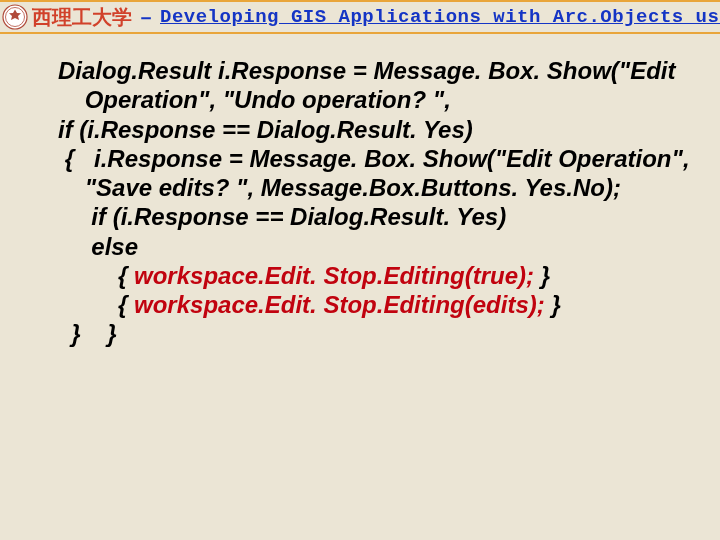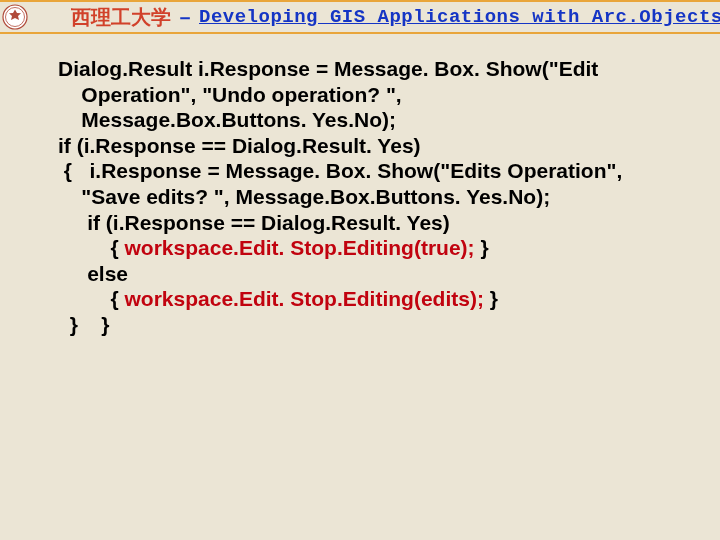--- a/index.html
+++ b/index.html
@@ -28,21 +28,20 @@
     margin-right: 4px;
     flex: 0 0 auto;
   }
   .logo svg { display:block; }
   .header-uni {
     font-family: "SimHei","Microsoft YaHei",sans-serif;
     font-size: 20px;
     font-weight: 700;
     color: #d1412a;
     white-space: nowrap;
-    margin-left: 39px;
   }
   .header-dash {
     font-family: "SimSun","Microsoft YaHei",sans-serif;
     font-size: 20px;
     font-weight: 700;
     color: #1535c5;
     margin: 0 4px;
     white-space: nowrap;
   }
   .header-course {
@@ -51,24 +50,25 @@
     font-weight: 700;
     color: #1535c5;
     text-decoration: underline;
     text-decoration-color: #1535c5;
     letter-spacing: 0.5px;
     white-space: nowrap;
   }
   .code-area {
     padding: 22px 20px 0 58px;
     font-family: Arial, Helvetica, sans-serif;
-    font-size: 21px;
+    font-size: 24px;
     line-height: 1.22;
     font-weight: 700;
     color: #000;
+    font-style: italic;
   }
   .code-line { white-space: pre; }
   .hl { color: #c1030f; }
 </style>
 </head>
 <body>
 
 <div class="header">
   <span class="logo">
     <svg viewBox="0 0 26 26" width="26" height="26">
@@ -78,22 +78,21 @@
     </svg>
   </span>
   <span class="header-uni">西理工大学</span>
   <span class="header-dash">－</span>
   <span class="header-course">Developing GIS Applications with Arc.Objects using C#. NE</span>
 </div>
 
 <div class="code-area" id="code-area">
     <div class="code-line">Dialog.Result i.Response = Message. Box. Show("Edit</div>
     <div class="code-line">    Operation", "Undo operation? ",</div>
-    <div class="code-line">    Message.Box.Buttons. Yes.No);</div>
     <div class="code-line">if (i.Response == Dialog.Result. Yes)</div>
-    <div class="code-line"> {   i.Response = Message. Box. Show("Edits Operation",</div>
+    <div class="code-line"> {   i.Response = Message. Box. Show("Edit Operation",</div>
     <div class="code-line">    "Save edits? ", Message.Box.Buttons. Yes.No);</div>
     <div class="code-line">     if (i.Response == Dialog.Result. Yes)</div>
+    <div class="code-line">     else</div>
     <div class="code-line">         { <span class="hl">workspace.Edit. Stop.Editing(true);</span> }</div>
-    <div class="code-line">     else</div>
     <div class="code-line">         { <span class="hl">workspace.Edit. Stop.Editing(edits);</span> }</div>
     <div class="code-line">  }    }</div>
   </div>
 
 </body></html>

